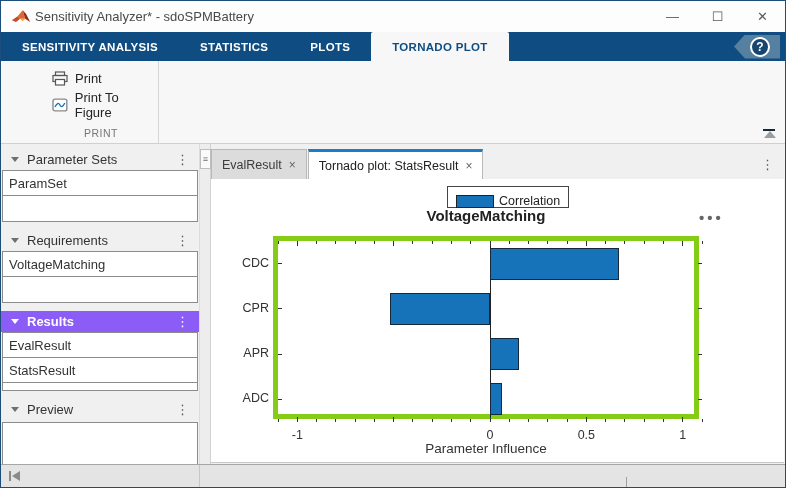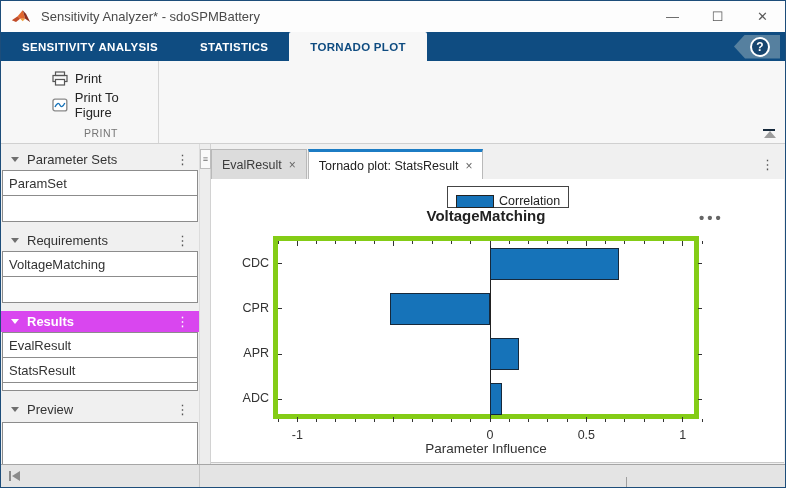--- a/index.html
+++ b/index.html
@@ -3,21 +3,21 @@
 <meta charset="utf-8">
 <style>
   * { margin:0; padding:0; box-sizing:border-box; }
   html,body { width:786px; height:488px; overflow:hidden; background:#d7d7d7; }
   body { font-family:"Liberation Sans", sans-serif; }
   #window { position:relative; width:786px; height:488px; background:#f0f0f0; border:1px solid #1d4d7a; }
 
   
   #titlebar { position:absolute; left:0; top:0; width:100%; height:31px; background:#fdfdfd; display:flex; align-items:center; }
   #app-logo { width:20px; height:16px; margin-left:10px; }
-  #title-text { margin-left:10px; font-size:13px; color:#4a4a4a; }
+  #title-text { margin-left:4px; font-size:13px; color:#4a4a4a; }
   #win-controls { margin-left:auto; display:flex; height:100%; }
   .win-btn { width:45px; height:100%; display:flex; align-items:center; justify-content:center; font-size:13px; color:#5a5a5a; cursor:default; }
 
   
   #ribbon-tabs { position:absolute; left:0; top:31px; width:100%; height:29px; background:#0f4c81; display:flex; align-items:flex-end; }
   .ribbon-tab { height:29px; padding:0 21px; display:flex; align-items:center; font-size:11.5px; font-weight:bold; letter-spacing:.3px; color:#ffffff; cursor:pointer; }
   .ribbon-tab.active { background:#f7f7f7; color:#0f4c81; border-radius:2px 2px 0 0; }
   #help-wrap { margin-left:auto; margin-right:5px; align-self:center; position:relative; width:46px; height:24px; }
   #help-arrow { position:absolute; inset:0; background:#56809f; clip-path:polygon(0 50%, 11px 0, 100% 0, 100% 100%, 11px 100%); }
   #help-circle { position:absolute; right:10px; top:2px; width:20px; height:20px; border-radius:50%; background:#16456f; border:2px solid #ffffff; color:#fff; font-size:12px; font-weight:bold; display:flex; align-items:center; justify-content:center; }
@@ -33,21 +33,21 @@
 
   
   #main { position:absolute; left:0; top:143px; width:100%; height:322px; background:#f0f0f0; }
 
   
   #sidebar { position:absolute; left:0; top:0; width:198px; height:100%; padding-top:5px; }
   .panel-header { height:21px; display:flex; align-items:center; padding:0 6px; cursor:pointer; }
   .panel-header .tri { width:0; height:0; border-left:4px solid transparent; border-right:4px solid transparent; border-top:5px solid #6f6f6f; margin:0 8px 0 4px; }
   .panel-header .ptitle { font-size:13px; color:#333; }
   .panel-header .dots { margin-left:auto; font-size:13px; color:#555; padding:0 4px; cursor:pointer; }
-  .panel-header.active { background:#d946ef; }
+  .panel-header.active { background:#8b5cf6; }
   .panel-header.active .ptitle { color:#fff; font-weight:bold; }
   .panel-header.active .tri { border-top-color:#fff; }
   .panel-header.active .dots { color:#fff; }
   .panel-list { margin:0 1px; background:#fff; border:1px solid #8c8c8c; }
   .panel-list .row { height:25px; line-height:25px; padding-left:6px; font-size:13px; color:#333; border-bottom:1px solid #8c8c8c; background:#fff; cursor:pointer; }
   .panel-list .row:last-child { border-bottom:none; }
   .panel-list .row.empty { cursor:default; }
   .panel-list .row.thin { height:7px; }
   .panel-gap { height:8px; }
 
@@ -106,20 +106,21 @@
       <div class="win-btn">—</div>
       <div class="win-btn">☐</div>
       <div class="win-btn">✕</div>
     </div>
   </div>
 
   <div id="ribbon-tabs">
 
     <div class="ribbon-tab">SENSITIVITY ANALYSIS</div>
       <div class="ribbon-tab">STATISTICS</div>
+      <div class="ribbon-tab">PLOTS</div>
       <div class="ribbon-tab active">TORNADO PLOT</div>
       <div id="help-wrap">
       <div id="help-arrow"></div>
       <div id="help-circle">?</div>
     </div>
   </div>
 
   <div id="ribbon-body">
     <div id="print-group">
       <div class="ribbon-item">

